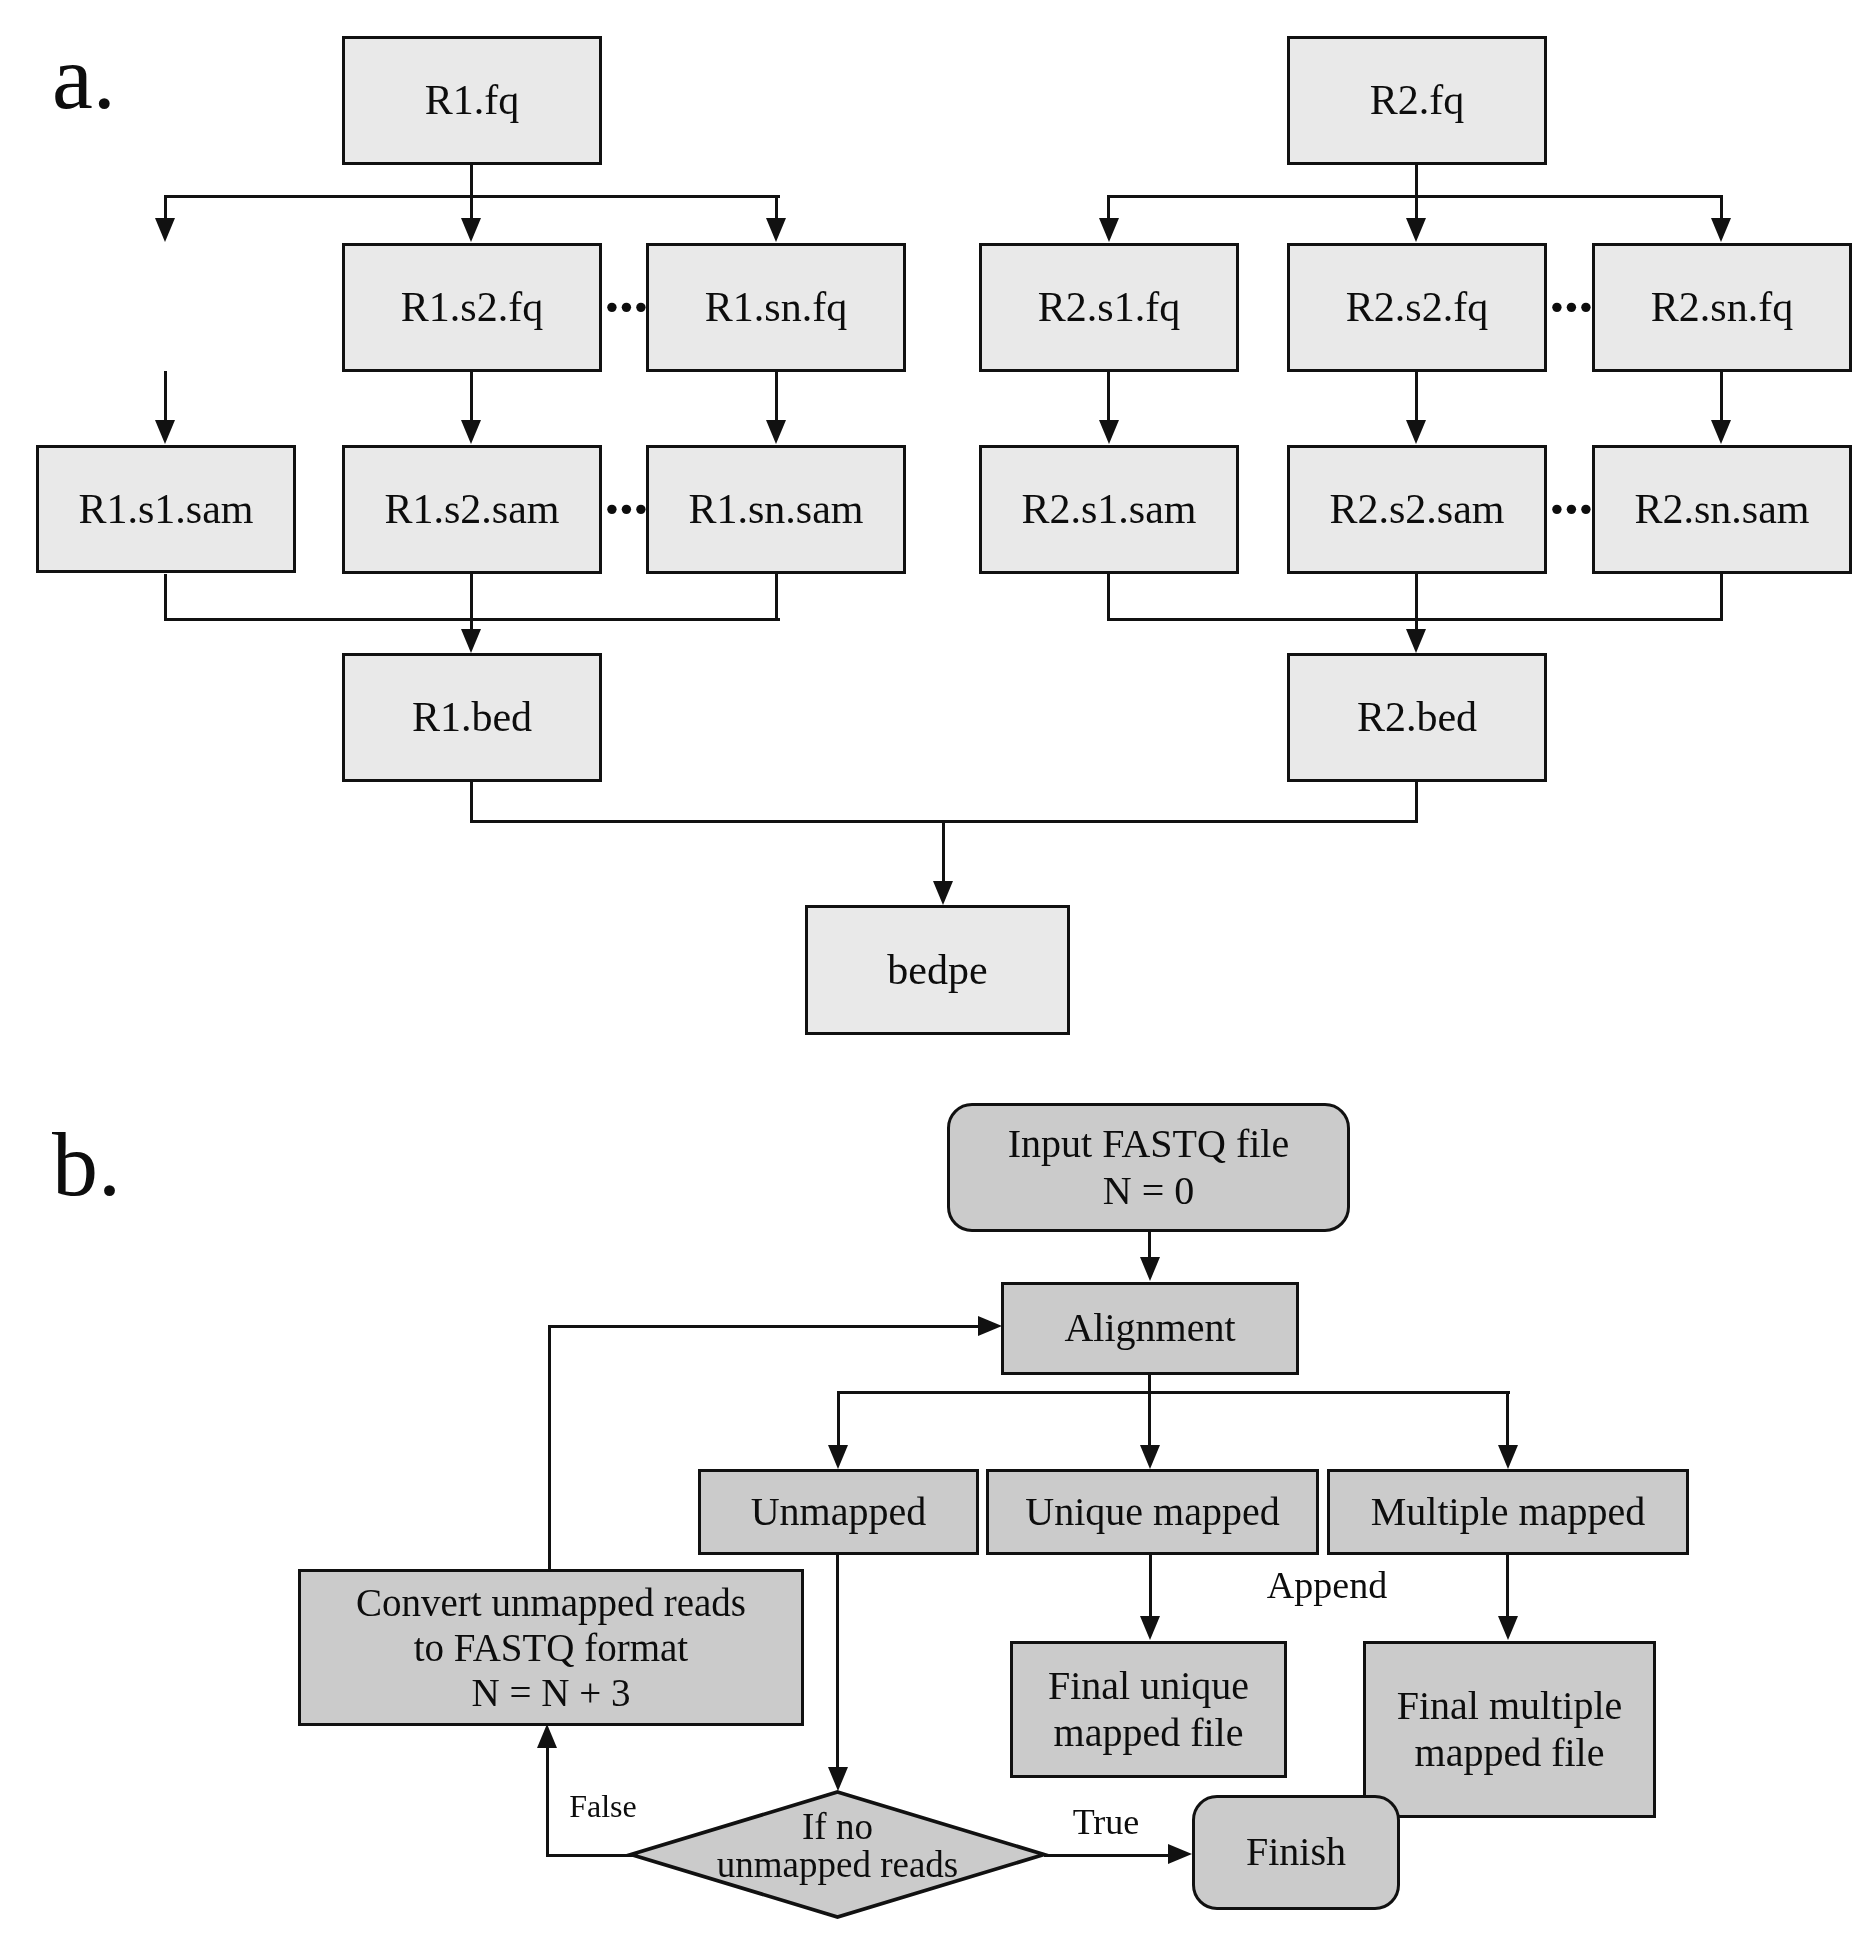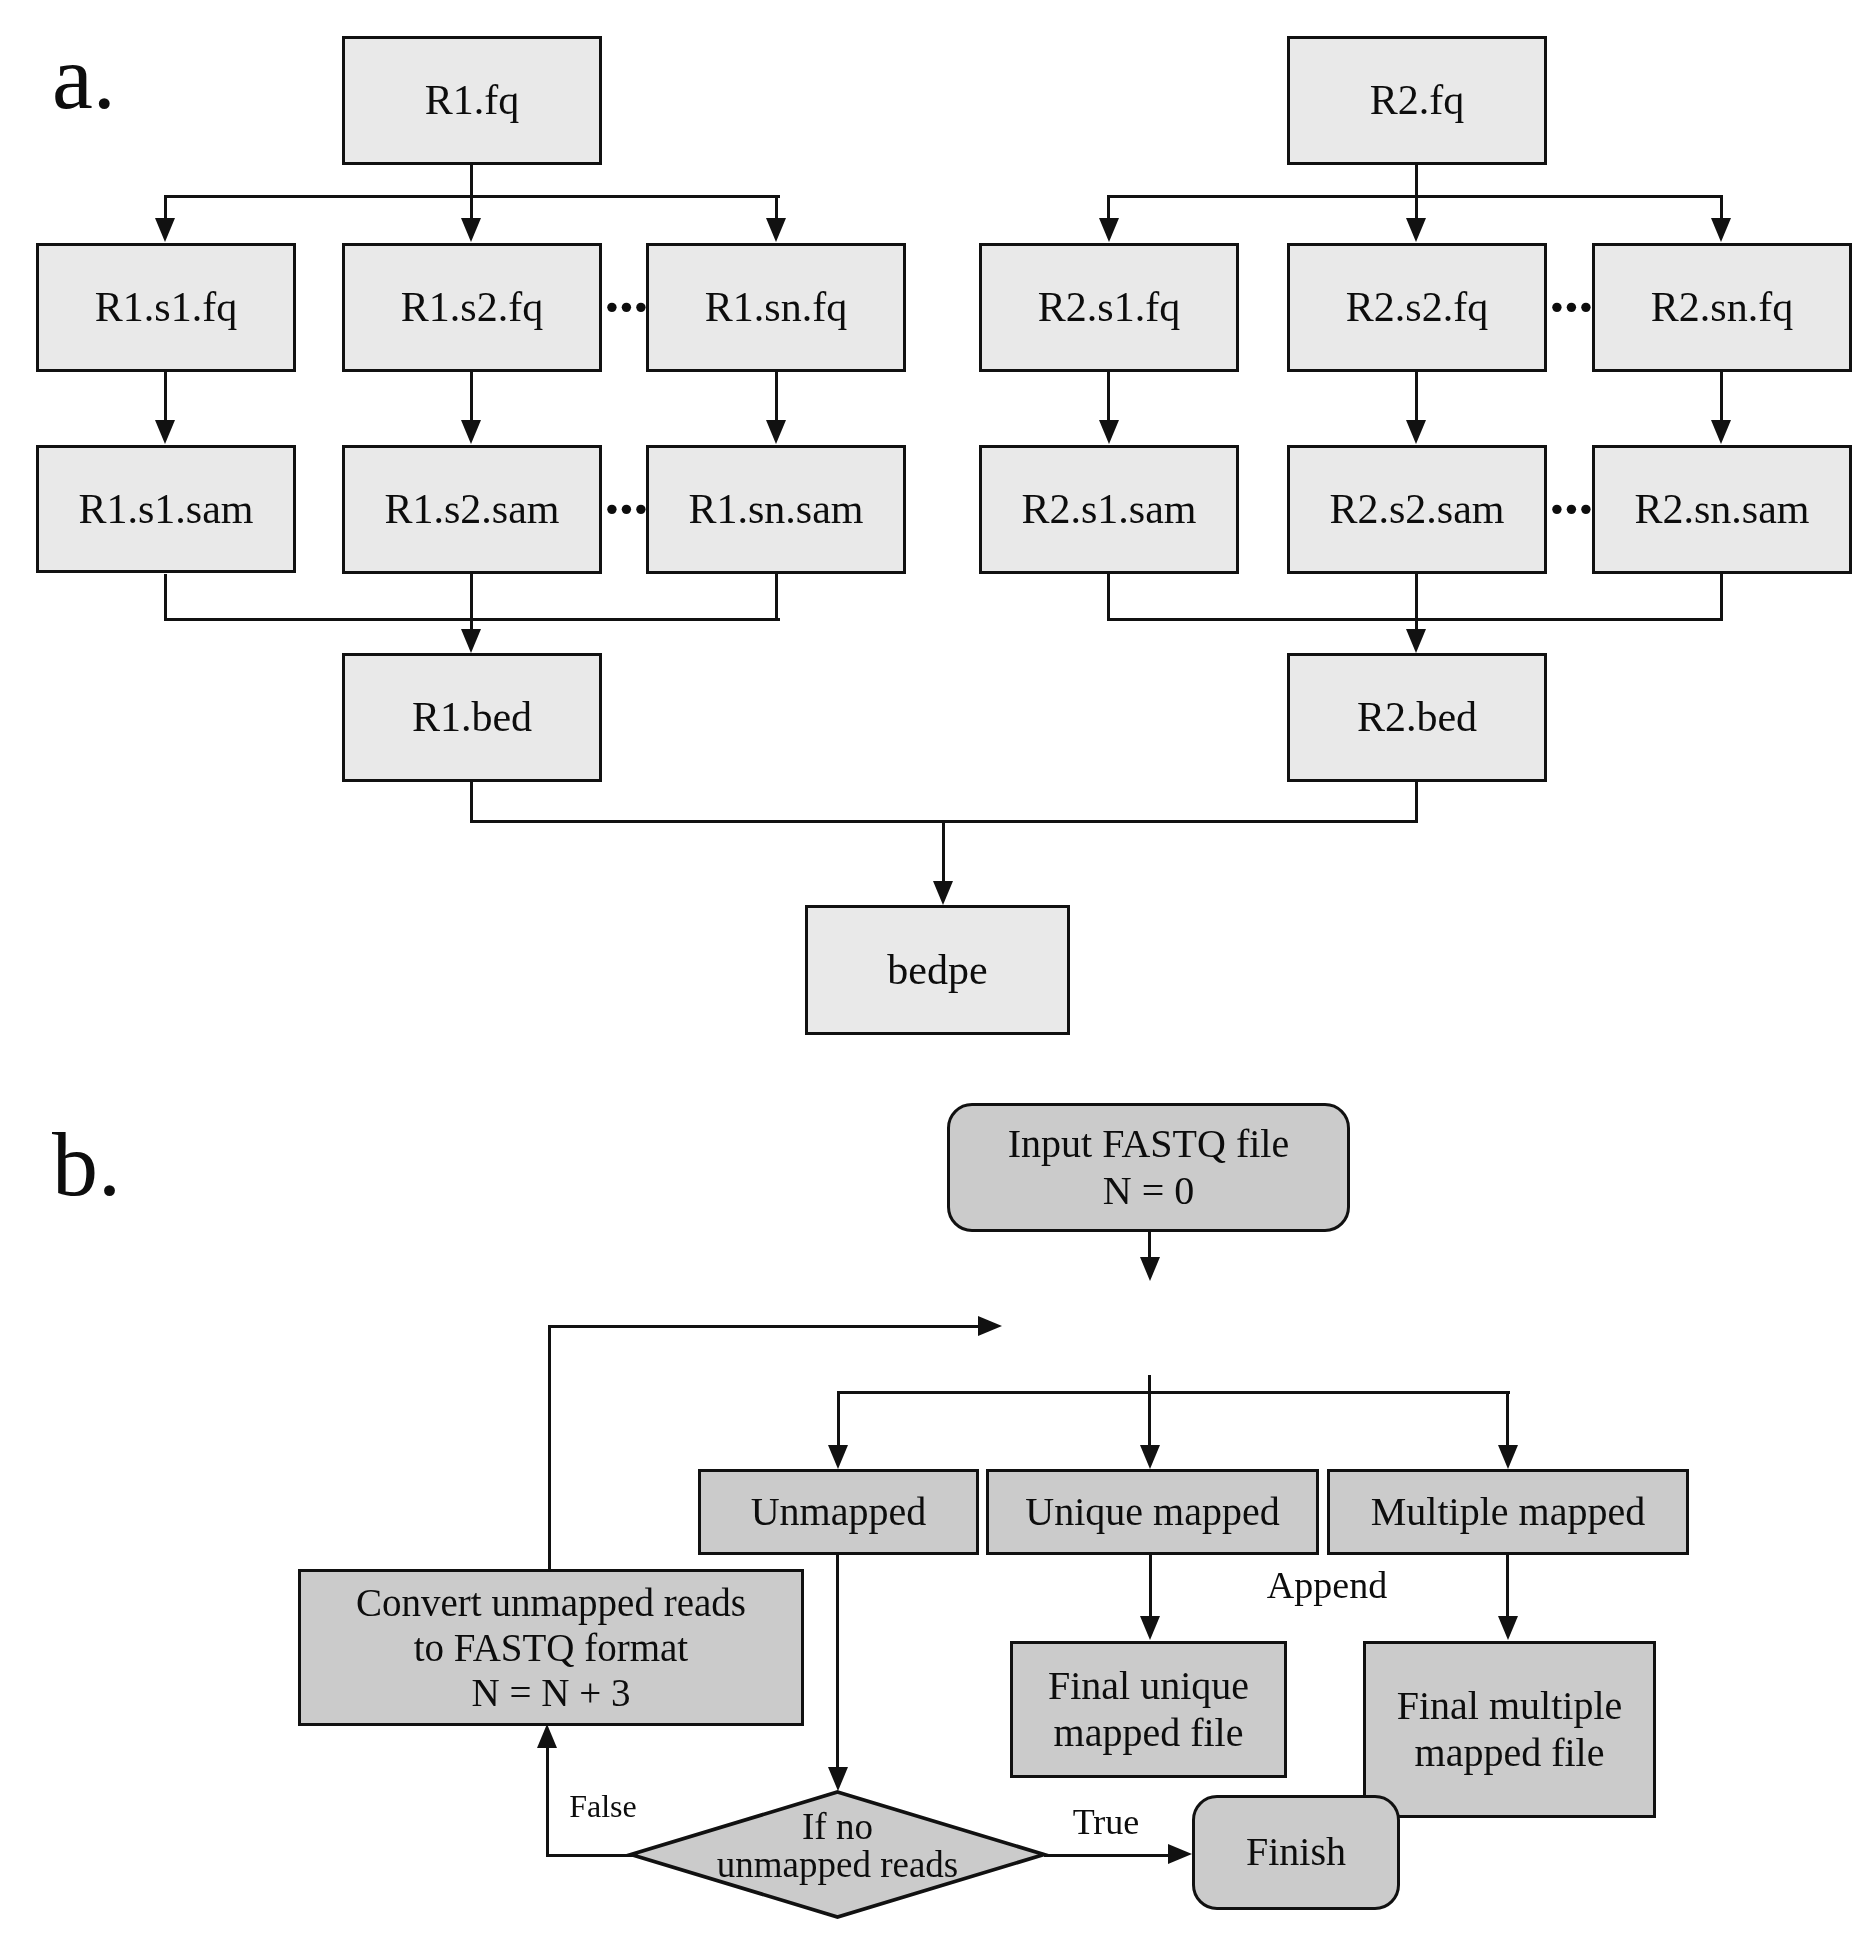--- a/index.html
+++ b/index.html
@@ -83,23 +83,20 @@
 
   <div class="panel-label" style="left:52px;top:31px;">a.</div>
 
   <div class="box a" style="left:342px;top:36px;width:260px;height:129px;">
       <span>R1.fq</span>
     </div>
   <div class="box a" style="left:1287px;top:36px;width:260px;height:129px;">
       <span>R2.fq</span>
     </div>
 
-  <div class="box a" style="left:36px;top:243px;width:260px;height:129px;">
-      <span>R1.s1.fq</span>
-    </div>
   <div class="box a" style="left:342px;top:243px;width:260px;height:129px;">
       <span>R1.s2.fq</span>
     </div>
   <div class="box a" style="left:646px;top:243px;width:260px;height:129px;">
       <span>R1.sn.fq</span>
     </div>
   <div class="box a" style="left:979px;top:243px;width:260px;height:129px;">
       <span>R2.s1.fq</span>
     </div>
   <div class="box a" style="left:1287px;top:243px;width:260px;height:129px;">
@@ -190,20 +187,23 @@
   <div class="hline" style="left:470px;top:820px;width:948px;height:3.1px;"></div>
   <div class="vline" style="left:942px;top:820px;width:3.1px;height:63px;"></div>
   <div class="arr down" style="left:933px;top:881px;"></div>
 
   <div class="panel-label" style="left:52px;top:1118px;">b.</div>
 
   <div class="box b rounded" style="left:947px;top:1103px;width:403px;height:129px;">
     <span>Input FASTQ file</span>
     <span>N = 0</span>
   </div>
+  <div class="box b" style="left:1001px;top:1282px;width:298px;height:93px;">
+      <span>Alignment</span>
+    </div>
   <div class="box b" style="left:698px;top:1469px;width:281px;height:86px;">
       <span>Unmapped</span>
     </div>
   <div class="box b" style="left:986px;top:1469px;width:333px;height:86px;">
       <span>Unique mapped</span>
     </div>
   <div class="box b" style="left:1327px;top:1469px;width:362px;height:86px;">
       <span>Multiple mapped</span>
     </div>
   <div class="box b" style="left:1010px;top:1641px;width:277px;height:137px;">

